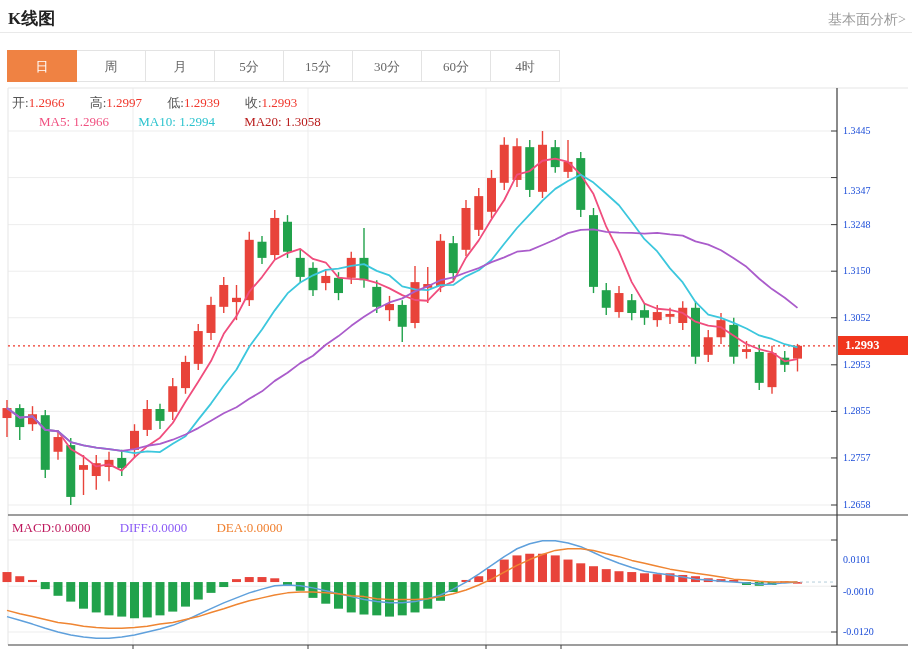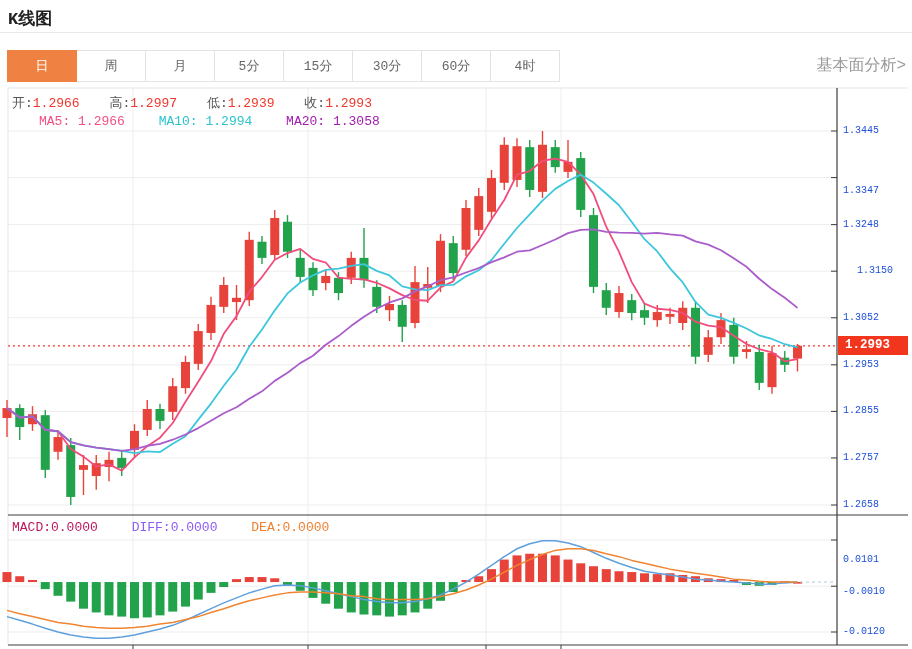--- a/index.html
+++ b/index.html
@@ -1,19 +1,19 @@
 <!DOCTYPE html>
 <html><head>
 <meta charset="utf-8">
 <style>
   html,body{margin:0;padding:0;background:#fff;}
   #app{position:relative;width:912px;height:649px;background:#fff;overflow:hidden;
-       font-family:Liberation Mono, monospace;}
+       font-family:Liberation Serif, serif;}
   .page-title{position:absolute;left:8px;top:7px;font-size:17px;font-weight:bold;color:#222;}
-  .fund-link{position:absolute;right:6px;top:11px;font-size:16px;color:#999;text-decoration:none;cursor:pointer;margin-top:44px;}
+  .fund-link{position:absolute;right:6px;top:11px;font-size:14px;color:#999;text-decoration:none;cursor:pointer;}
   .top-rule{position:absolute;left:0;top:32px;width:912px;height:0;border-top:1px solid #e9e9e9;}
   .tabbar{position:absolute;left:8px;top:50px;display:flex;}
   .tab{width:70px;height:32px;line-height:32px;text-align:center;font-size:13px;color:#666;
        background:#fff;border:1px solid #e3e3e3;margin-left:-1px;cursor:pointer;box-sizing:border-box;}
   .tab.active{background:#ef8243;border-color:#ef8243;color:#fff;position:relative;z-index:2;}
   .legend-row{position:absolute;left:12px;font-size:13px;white-space:nowrap;}
   .legend-row .lab{color:#555;}
   .legend-row .val{margin-right:22px;}
   .legend-row .pair{margin-right:26px;}
   #chart-svg{position:absolute;left:0;top:0;}
@@ -279,33 +279,33 @@
 
   <div class="legend-row" style="top:94px;">
     <span class="lab">开:</span><span class="val" style="color: rgb(240, 55, 44);">1.2966</span>
     <span class="lab">高:</span><span class="val" style="color: rgb(240, 55, 44);">1.2997</span>
     <span class="lab">低:</span><span class="val" style="color: rgb(240, 55, 44);">1.2939</span>
     <span class="lab">收:</span><span class="val" style="color: rgb(240, 55, 44);">1.2993</span>
   </div>
   <div class="legend-row" style="top:114px;">
     <span class="pair" style="color: rgb(240, 80, 128); margin-left: 27px;"><span>MA5:</span> <span>1.2966</span></span>
     <span class="pair" style="color: rgb(44, 195, 206);"><span>MA10:</span> <span>1.2994</span></span>
-    <span class="pair" style="color: #a21caf;"><span>MA20:</span> <span>1.3058</span></span>
+    <span class="pair" style="color: #b91c1c;"><span>MA20:</span> <span>1.3058</span></span>
   </div>
   <div class="legend-row" style="top:520px;">
     <span class="pair" style="color: #be185d;"><span>MACD:</span><span>0.0000</span></span>
     <span class="pair" style="color: #8b5cf6;"><span>DIFF:</span><span>0.0000</span></span>
     <span class="pair" style="color: rgb(240, 128, 48);"><span>DEA:</span><span>0.0000</span></span>
   </div>
 
   <div id="price-axis">
       <div class="axis-label" style="top: 124px;">1.3445</div>
       <div class="axis-label" style="top: 170.572px; margin-top: 13px;">1.3347</div>
       <div class="axis-label" style="top: 217.619px;">1.3248</div>
-      <div class="axis-label" style="top: 264.191px; text-align: center;">1.3150</div>
+      <div class="axis-label" style="top: 264.191px;">1.3150</div>
       <div class="axis-label" style="top: 310.762px;">1.3052</div>
       <div class="axis-label" style="top: 357.809px;">1.2953</div>
       <div class="axis-label" style="top: 404.381px;">1.2855</div>
       <div class="axis-label" style="top: 450.953px;">1.2757</div>
       <div class="axis-label" style="top: 498px;">1.2658</div>
     </div>
   <div id="macd-axis">
       <div class="axis-label" style="top: 533px; margin-top: 20px;">0.0101</div>
       <div class="axis-label" style="top: 585px;">-0.0010</div>
       <div class="axis-label" style="top: 625px;">-0.0120</div>

